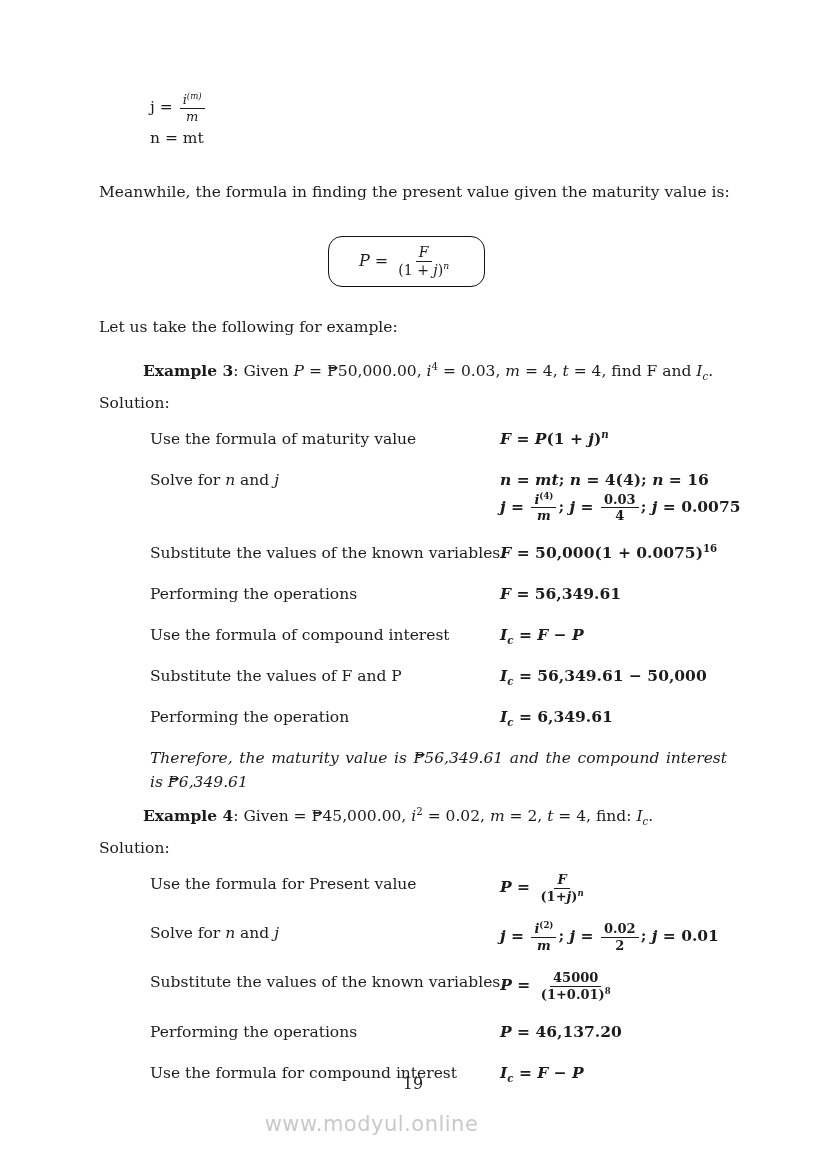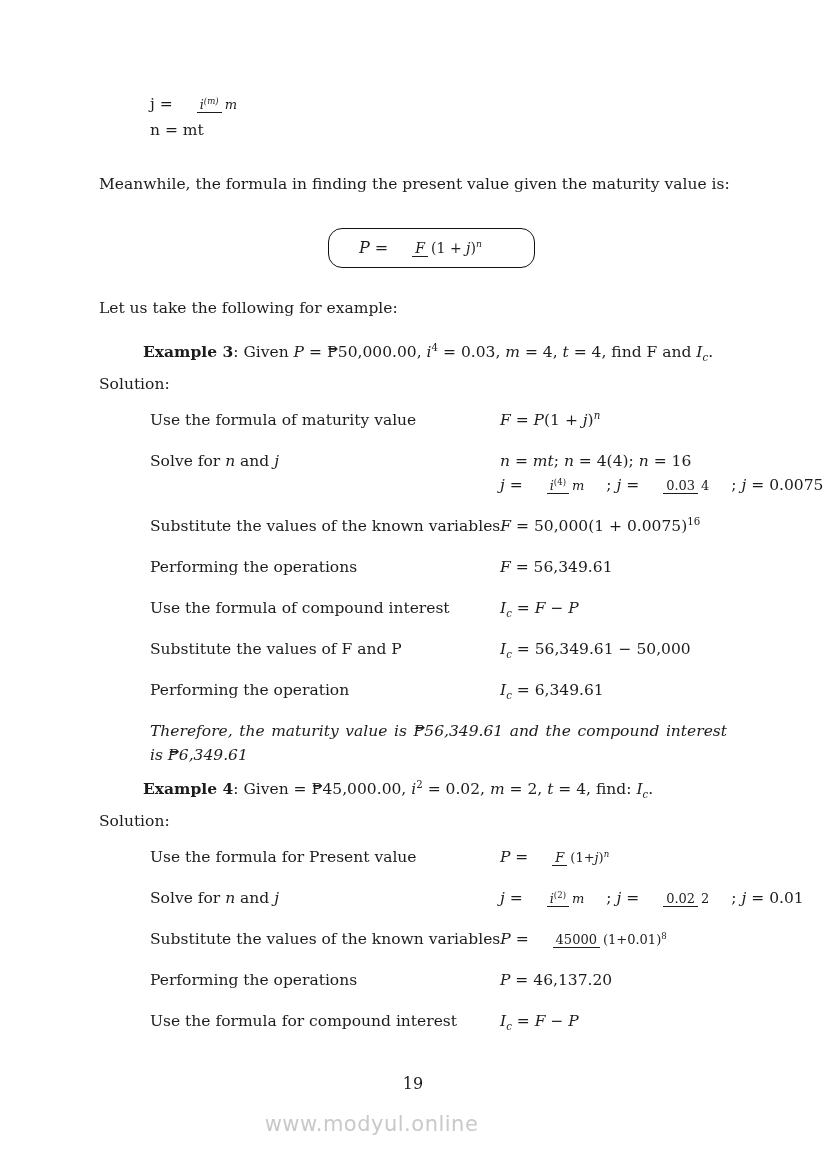--- a/index.html
+++ b/index.html
@@ -22,34 +22,34 @@
     margin:0 0 28px 229px;
     border:1.6px solid #111; border-radius:14px;
     padding:7px 30px; font-size:16px; white-space:nowrap;
   }
   .lead { margin-bottom:20px; white-space:nowrap; }
   .ex-heading { margin-bottom:8px; white-space:nowrap; }
   .sol-label { margin-bottom:12px; }
   .steps { }
   .step { display:flex; align-items:flex-start; margin:0 0 17px 51px; }
   .step .lbl { flex:0 0 350px; white-space:nowrap; }
-  .step .fml { flex:1; }
+  .step .fml { flex:1;font-weight:bold; }
   .fline { white-space:nowrap; }
   .conclusion {
     margin:0 0 10px 51px; width:577px;
     font-style:italic; text-align:justify;
   }
   .b { font-weight:bold;margin-left:44px; }
   .i { font-style:italic; }
   .sup { vertical-align:super; font-size:66%; line-height:0; }
   .supi { vertical-align:super; font-size:66%; line-height:0; font-style:italic; }
   .sub { vertical-align:sub; font-size:66%; line-height:0; font-style:italic; }
   .frac {
-    display:inline-flex; flex-direction:row; align-items:center;
-    vertical-align:middle; font-size:13px; line-height:1.2; margin:0 19px;
+    display:inline-flex; flex-direction:column; align-items:center;
+    vertical-align:middle; font-size:13px; line-height:1.2; margin:0 2px;
     text-align:center;
   }
   .frac .fnum { border-bottom:1px solid #1c1c1c; padding:0 3px; }
   .frac .fden { padding:0 3px; }
   .formula-box .frac { font-size:14px; }
   .page-number {
     position:absolute; left:0; top:1072px; width:826px;
     text-align:center; font-size:16px;
   }
   .watermark {

